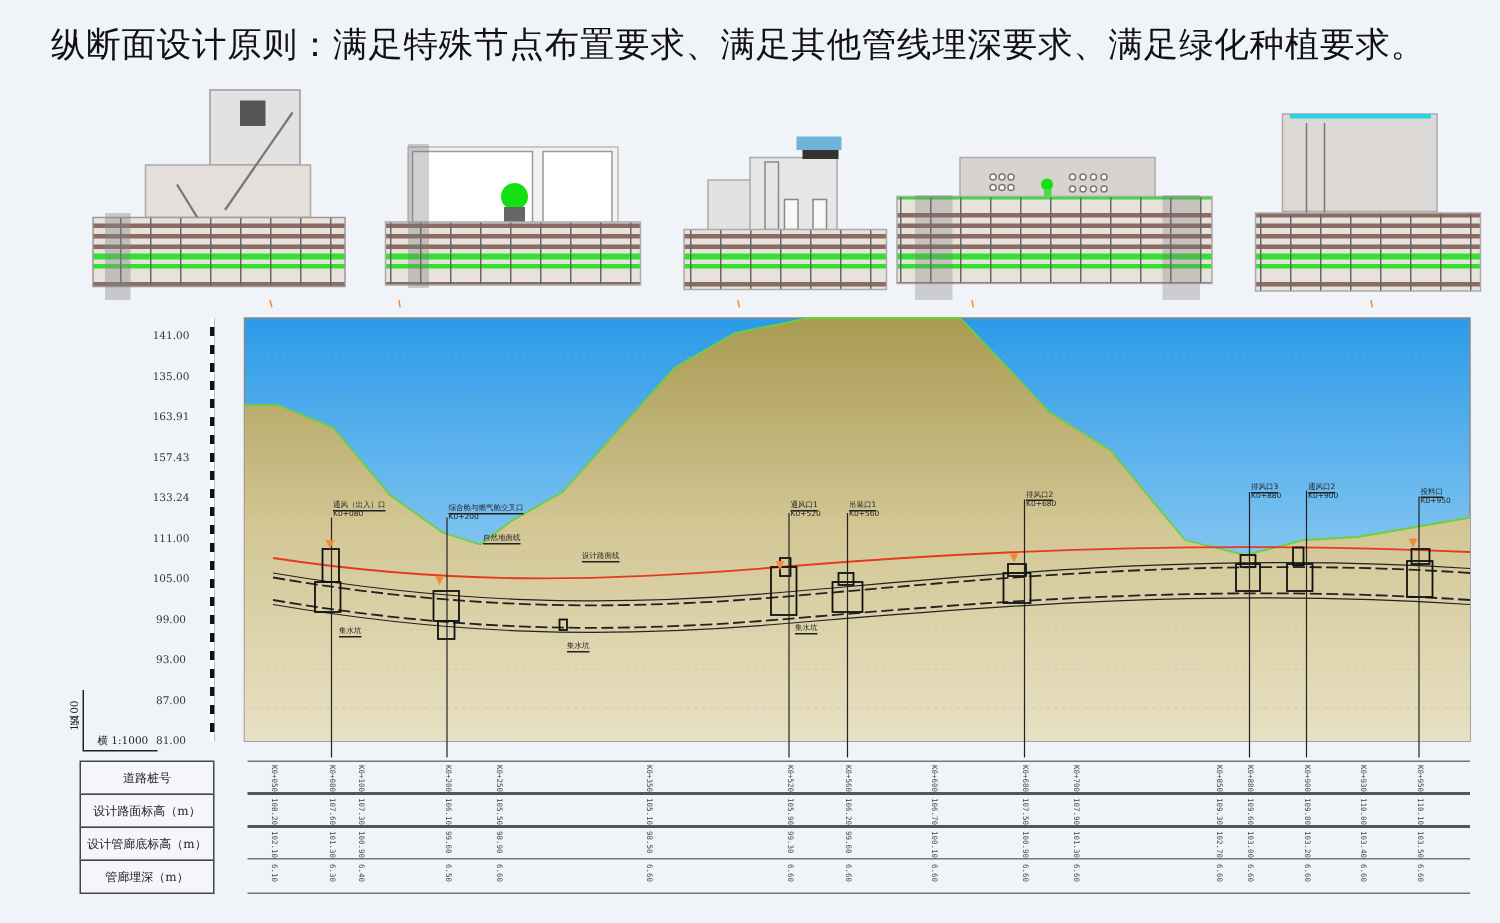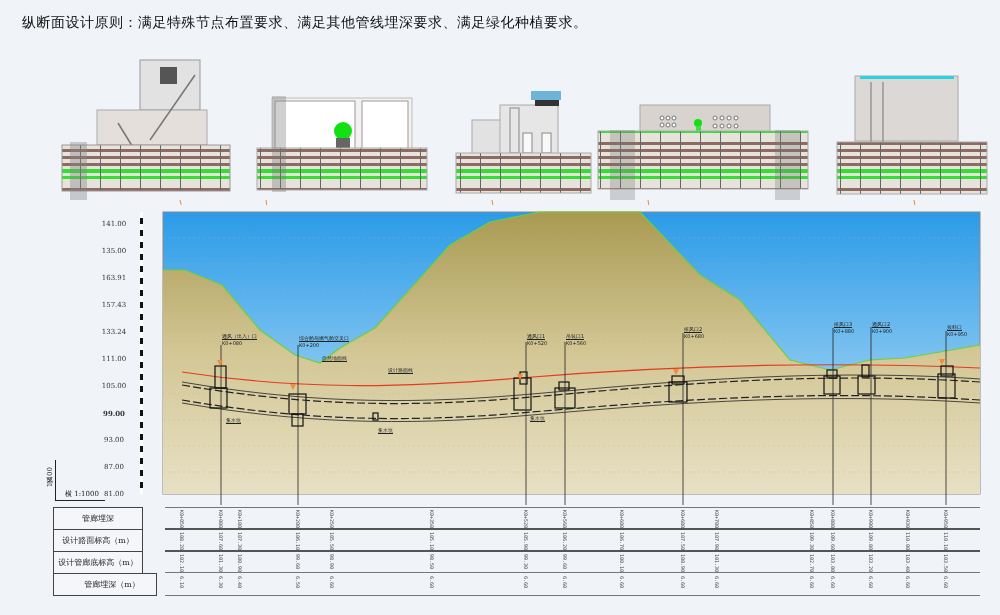--- a/index.html
+++ b/index.html
@@ -1,17 +1,17 @@
 <!DOCTYPE html>
 <html><head>
 <meta charset="utf-8">
 <style>
   html,body{margin:0;padding:0;}
   body{width:1000px;height:615px;background:#f0f3f8;position:relative;overflow:hidden;font-family:"DejaVu Sans",sans-serif;}
-  .title{position:absolute;left:22px;top:14px;font-size:14px;color:#111;letter-spacing:0.5px;white-space:nowrap;}
+  .title{position:absolute;left:34px;top:14px;font-size:23px;color:#111;letter-spacing:0.5px;white-space:nowrap;}
   .thumbs{position:absolute;left:0;top:0;width:1000px;height:205px;}
   .chart-wrap{position:absolute;left:0;top:205px;width:1000px;height:300px;}
   .yaxis-label{position:absolute;font-size:7px;color:#333;width:40px;text-align:center;font-family:"DejaVu Serif",serif;}
   .scale-note{position:absolute;font-size:7px;color:#222;font-family:"DejaVu Serif",serif;}
   .table{position:absolute;left:53px;top:507px;width:927px;}
   .row-head{position:absolute;left:0;width:88px;height:21px;border:1px solid #444;background:#f4f6f9;font-size:8px;color:#222;display:flex;align-items:center;justify-content:center;font-family:"DejaVu Serif",serif;}
   .row-line{position:absolute;left:112px;width:815px;height:1px;background:#777;}
   .row-line.thick{height:2px;background:#555;}
   .cell{position:absolute;font-size:5px;color:#444;writing-mode:vertical-rl;font-family:"DejaVu Sans Mono",monospace;line-height:6px;}
 </style>
@@ -195,21 +195,21 @@
   </svg>
 
   
   <div class="yaxis-label" style="left:94px;top:15px;">141.00</div>
   <div class="yaxis-label" style="left:94px;top:42px;">135.00</div>
   <div class="yaxis-label" style="left:94px;top:69px;">163.91</div>
   <div class="yaxis-label" style="left:94px;top:96px;">157.43</div>
   <div class="yaxis-label" style="left:94px;top:123px;">133.24</div>
   <div class="yaxis-label" style="left:94px;top:150px;">111.00</div>
   <div class="yaxis-label" style="left:94px;top:177px;">105.00</div>
-  <div class="yaxis-label" style="left:94px;top:204px;font-weight:bold;">99.00</div>
+  <div class="yaxis-label" style="left:94px;top:204px;">99.00</div>
   <div class="yaxis-label" style="left:94px;top:231px;">93.00</div>
   <div class="yaxis-label" style="left:94px;top:258px;">87.00</div>
   <div class="yaxis-label" style="left:94px;top:285px;">81.00</div>
 
   
   <div style="position:absolute;left:55px;top:255px;width:1px;height:40px;background:#222;"></div>
   <div style="position:absolute;left:55px;top:295px;width:50px;height:1px;background:#222;"></div>
   <div class="scale-note" style="left:45px;top:262px;writing-mode:vertical-rl;transform:rotate(180deg);">竖 1:100</div>
   <div class="scale-note" style="left:65px;top:284px;">横 1:1000</div>
 
@@ -231,24 +231,24 @@
   <div style="position:absolute;left:684px;top:128px;font-size:5px;color:#222;">K0+680</div>
   <div style="position:absolute;left:834px;top:116px;font-size:5px;color:#222;border-bottom:1px solid #222;">排风口3</div>
   <div style="position:absolute;left:834px;top:123px;font-size:5px;color:#222;">K0+880</div>
   <div style="position:absolute;left:872px;top:116px;font-size:5px;color:#222;border-bottom:1px solid #222;">通风口2</div>
   <div style="position:absolute;left:872px;top:123px;font-size:5px;color:#222;">K0+900</div>
   <div style="position:absolute;left:947px;top:119px;font-size:5px;color:#222;border-bottom:1px solid #222;">投料口</div>
   <div style="position:absolute;left:947px;top:126px;font-size:5px;color:#222;">K0+950</div>
 </div>
 
 <div class="table">
-  <div class="row-head" style="top:0;">管廊埋深</div>
+  <div class="row-head" style="top:0;">道路桩号</div>
   <div class="row-head" style="top:22px;">设计路面标高（m）</div>
   <div class="row-head" style="top:44px;">设计管廊底标高（m）</div>
-  <div class="row-head" style="top:66px;padding-left:14px;">管廊埋深（m）</div>
+  <div class="row-head" style="top:66px;">管廊埋深（m）</div>
 
   <div class="row-line" style="top:0;"></div>
   <div class="row-line thick" style="top:21px;"></div>
   <div class="row-line thick" style="top:43px;"></div>
   <div class="row-line" style="top:65px;"></div>
   <div class="row-line" style="top:88px;"></div>
 
   <div id="table-cells">
       <div class="cell" style="left: 126px; top: 3px;">K0+050</div>
       <div class="cell" style="left: 126px; top: 25px;">108.20</div>

